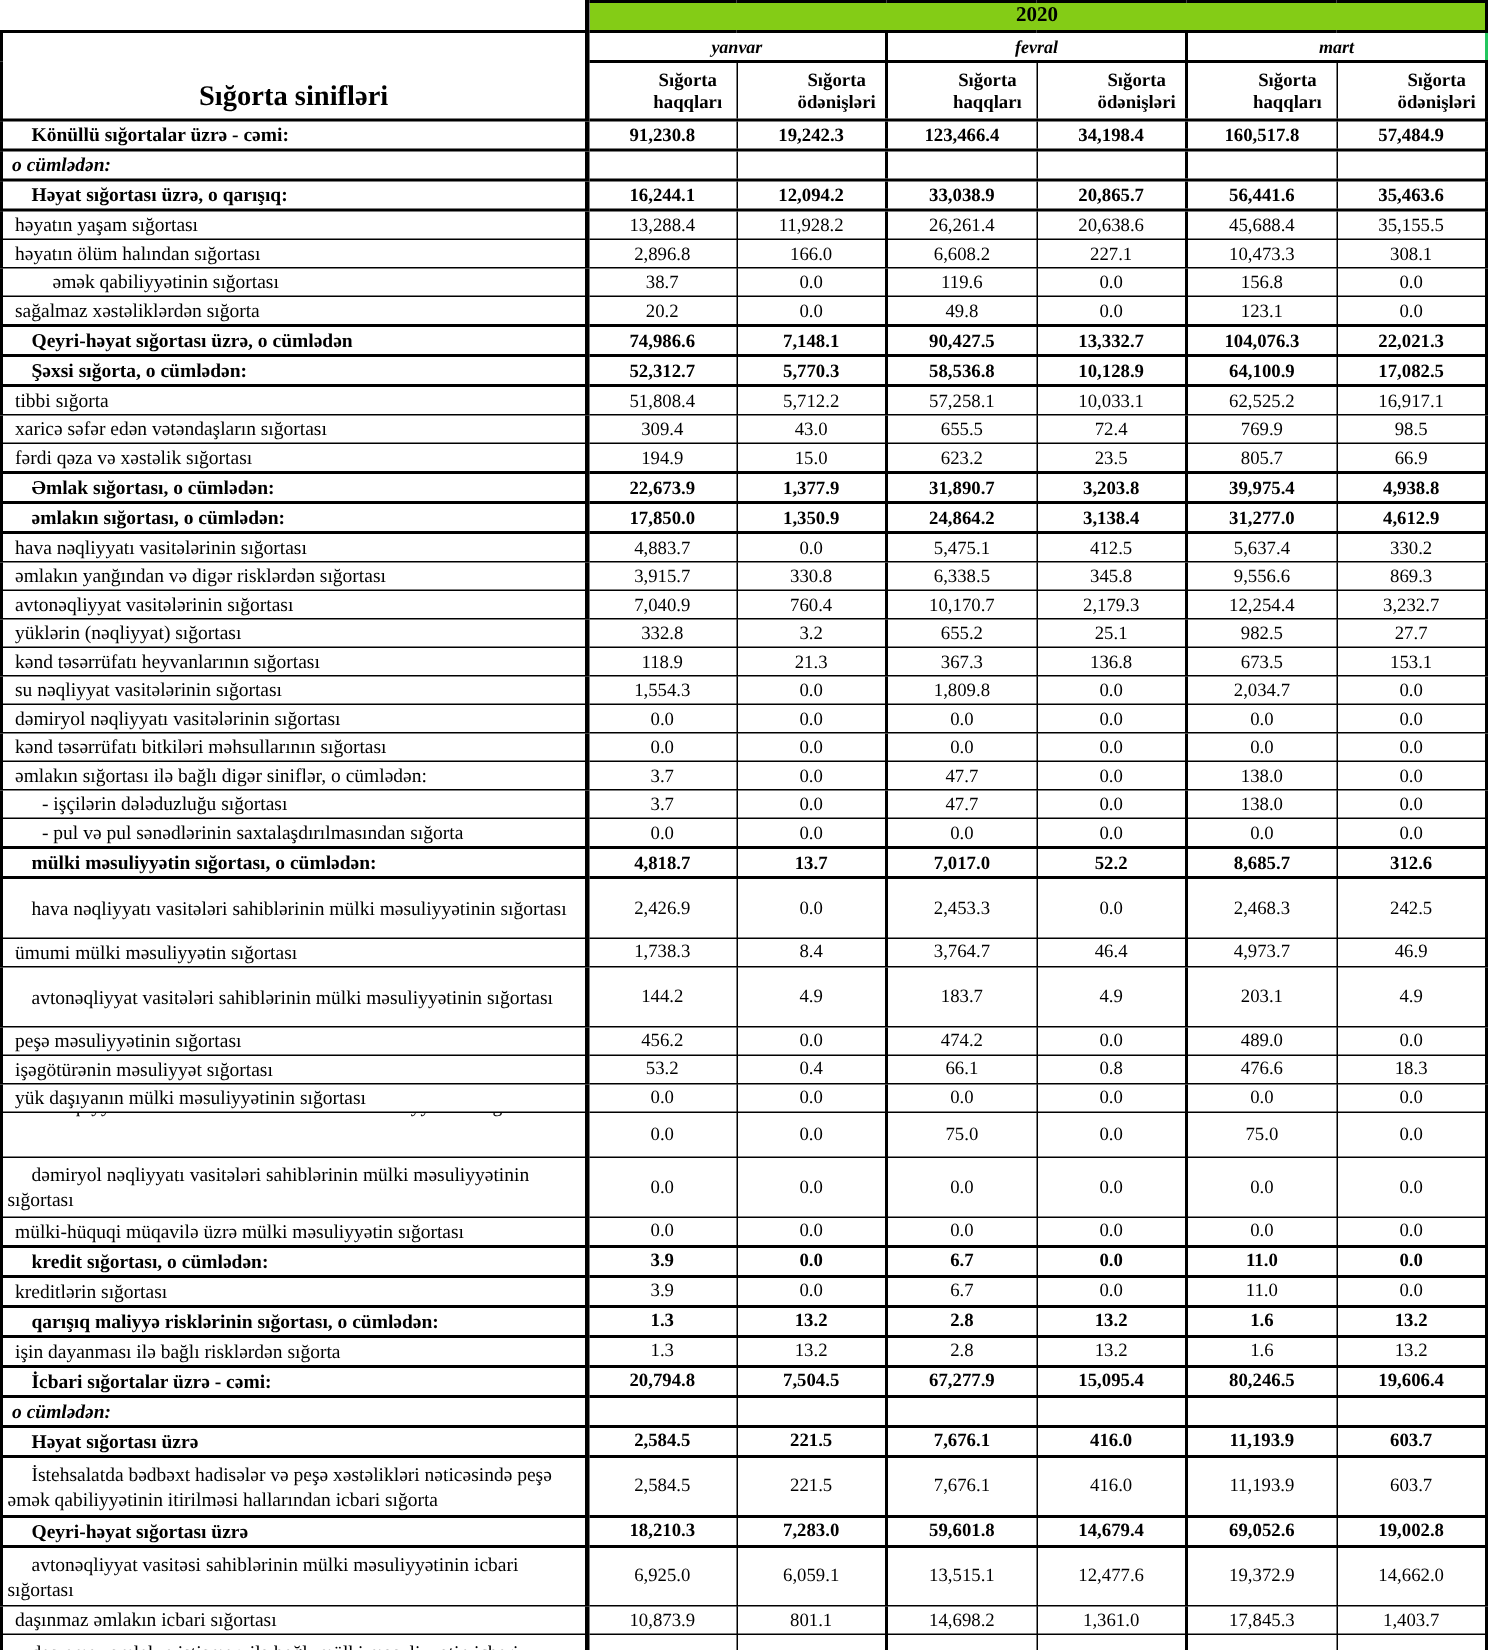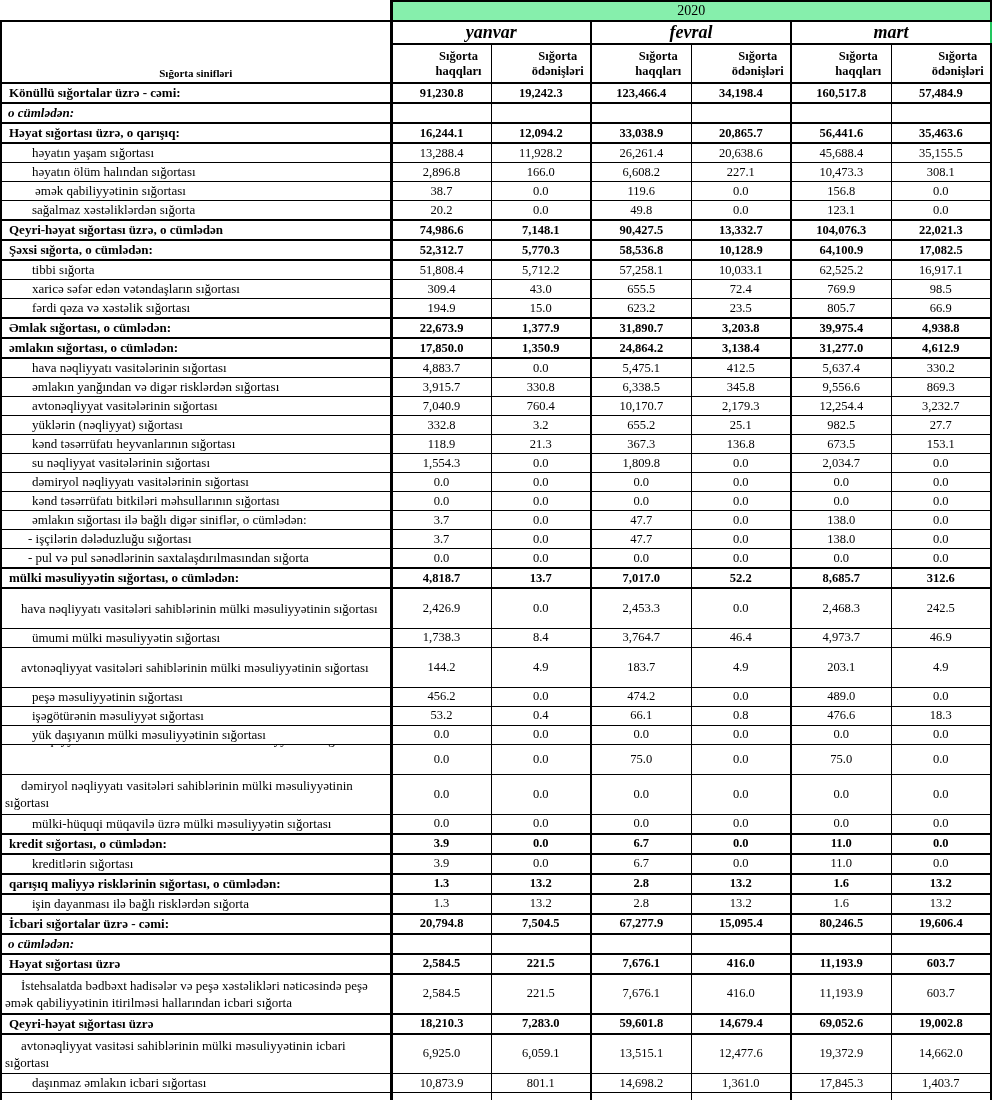--- a/index.html
+++ b/index.html
@@ -2,48 +2,48 @@
 <html><head>
 <meta charset="utf-8">
 <style>
   html,body{margin:0;padding:0;background:#fff;}
   body{width:1000px;font-family:"Liberation Serif","DejaVu Serif",serif;color:#000;}
   table{border-collapse:collapse;table-layout:fixed;width:990px;}
   td{border:1px solid #000;padding:0 2px;height:18px;font-size:13px;vertical-align:middle;overflow:hidden;}
   
   tr.year-row{height:18px;}
   td.corner{border:none;background:#fff;}
-  td.year{background:#86efac;font-weight:normal;text-align:center;font-size:14px;
+  td.year{background:#84cc16;font-weight:bold;text-align:center;font-size:14px;
           border-top:2px solid #000;border-left:3px solid #000;border-right:2px solid #000;border-bottom:2px solid #000;}
   tr.months-row{height:20px;}
   td.label-head{border-left:2px solid #000;border-top:2px solid #000;border-bottom:2px solid #000;
-                vertical-align:bottom;text-align:center;font-weight:bold;font-size:11px;padding-bottom:3px;}
-  td.month{font-style:italic;font-weight:bold;text-align:center;font-size:18px;border-bottom:2px solid #000;}
+                vertical-align:bottom;text-align:center;font-weight:bold;font-size:19px;padding-bottom:3px;}
+  td.month{font-style:italic;font-weight:bold;text-align:center;font-size:12px;border-bottom:2px solid #000;}
   td.m1{border-left:3px solid #000;}
   td.m2,td.m3{border-left:2px solid #000;}
   td.m3{border-right:2px solid #22c55e;}
   tr.measure-row{height:39px;}
   td.measure{font-weight:bold;text-align:center;font-size:12.5px;line-height:15px;border-bottom:2px solid #000;padding-left:36px;}
   
   td.c1{border-left:3px solid #000;}
   td.c3,td.c5{border-left:2px solid #000;}
   td.c6{border-right:2px solid #000;}
   
   td.lbl{border-left:2px solid #000;text-align:left;}
   td.lbl.one{white-space:nowrap;}
   td.val{text-align:center;font-size:12.5px;}
   tr.section td{border-top-width:2px;border-bottom-width:2px;}
   tr.section td.lbl,tr.section td.val{font-weight:bold;}
   tr.sub td{border-top-width:2px;border-bottom-width:2px;}
   tr.sub td.lbl{font-weight:bold;font-style:italic;padding-left:6px;}
   tr.h1{height:18px;}
   tr.h2{height:40px;}
   tr.hclip{height:30px;}
-  .i0{padding-left:7px;}
-  .i1{padding-left:30px;}
+  .i0{padding-left:19px;}
+  .i1{padding-left:8px;}
   .i2{padding-left:26px;}
   .i3{padding-left:33px;}
   td.lbl.two{vertical-align:middle;}
   td.lbl.two .txt{line-height:17px;text-indent:16px;padding-left:1px;font-family:Liberation Serif, serif;}
   td.lbl.clipcell{vertical-align:top;padding:0;}
   .clipwrap{height:28px;overflow:hidden;margin:0 2px;}
   .clipwrap .txt{margin-top:-13px;line-height:16px;text-indent:16px;}
 </style>
 </head>
 <body>

